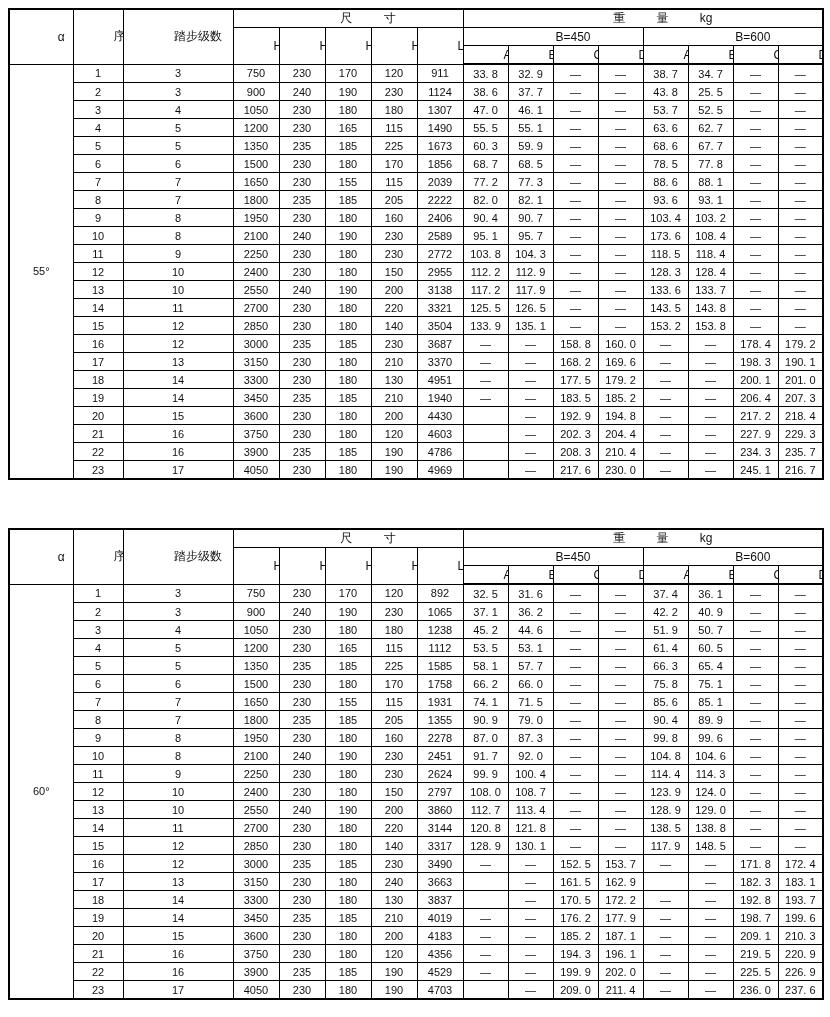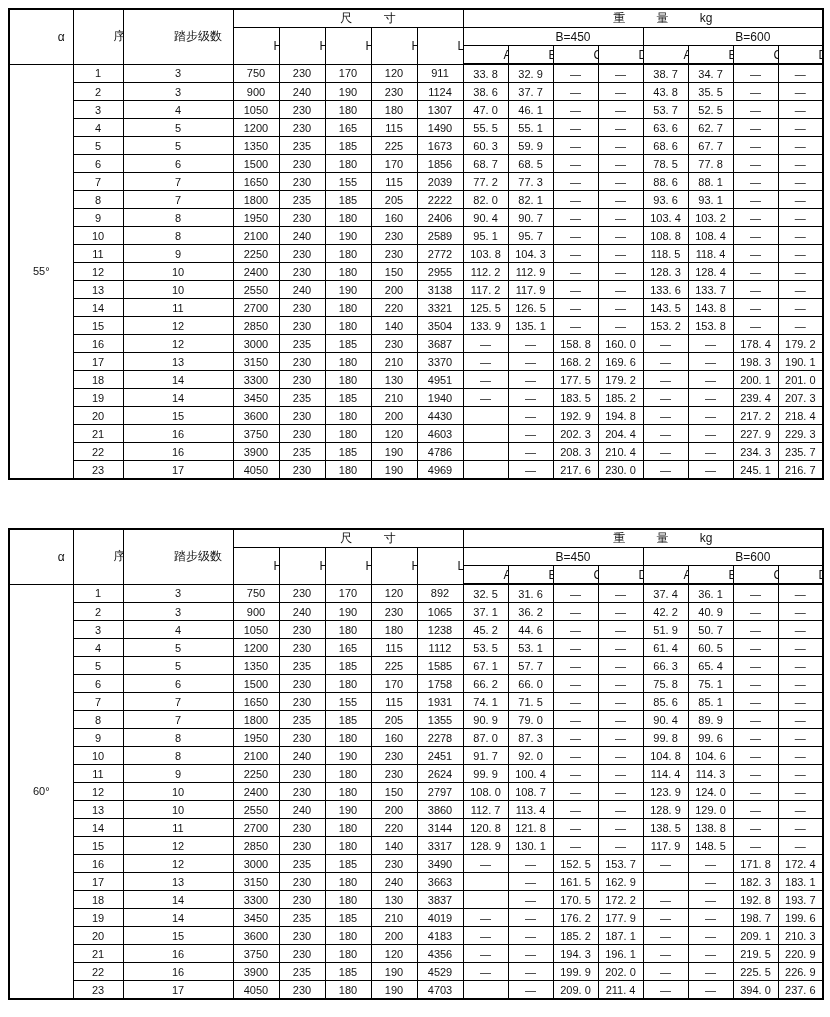--- a/index.html
+++ b/index.html
@@ -115,21 +115,21 @@
           <td>900</td>
           <td>240</td>
           <td>190</td>
           <td>230</td>
           <td>1124</td>
           <td>38. 6</td>
           <td>37. 7</td>
           <td>—</td>
           <td>—</td>
           <td>43. 8</td>
-          <td>35. 5</td>
+          <td>25. 5</td>
           <td>—</td>
           <td>—</td>
         </tr>
         <tr>
           <td>3</td>
           <td>4</td>
           <td>1050</td>
           <td>230</td>
           <td>180</td>
           <td>180</td>
@@ -250,21 +250,21 @@
           <td>8</td>
           <td>2100</td>
           <td>240</td>
           <td>190</td>
           <td>230</td>
           <td>2589</td>
           <td>95. 1</td>
           <td>95. 7</td>
           <td>—</td>
           <td>—</td>
-          <td>108. 8</td>
+          <td>173. 6</td>
           <td>108. 4</td>
           <td>—</td>
           <td>—</td>
         </tr>
         <tr>
           <td>11</td>
           <td>9</td>
           <td>2250</td>
           <td>230</td>
           <td>180</td>
@@ -405,21 +405,21 @@
           <td>235</td>
           <td>185</td>
           <td>210</td>
           <td>1940</td>
           <td>—</td>
           <td>—</td>
           <td>183. 5</td>
           <td>185. 2</td>
           <td>—</td>
           <td>—</td>
-          <td>239. 4</td>
+          <td>206. 4</td>
           <td>207. 3</td>
         </tr>
         <tr>
           <td>20</td>
           <td>15</td>
           <td>3600</td>
           <td>230</td>
           <td>180</td>
           <td>200</td>
           <td>4430</td>
@@ -604,21 +604,21 @@
           <td>—</td>
         </tr>
         <tr>
           <td>5</td>
           <td>5</td>
           <td>1350</td>
           <td>235</td>
           <td>185</td>
           <td>225</td>
           <td>1585</td>
-          <td>67. 1</td>
+          <td>58. 1</td>
           <td>57. 7</td>
           <td>—</td>
           <td>—</td>
           <td>66. 3</td>
           <td>65. 4</td>
           <td>—</td>
           <td>—</td>
         </tr>
         <tr>
           <td>6</td>
@@ -916,19 +916,19 @@
           <td>230</td>
           <td>180</td>
           <td>190</td>
           <td>4703</td>
           <td></td>
           <td>—</td>
           <td>209. 0</td>
           <td>211. 4</td>
           <td>—</td>
           <td>—</td>
-          <td>394. 0</td>
+          <td>236. 0</td>
           <td>237. 6</td>
         </tr>
       </tbody>
   </table>
 
 </div>
 
 </body></html>

